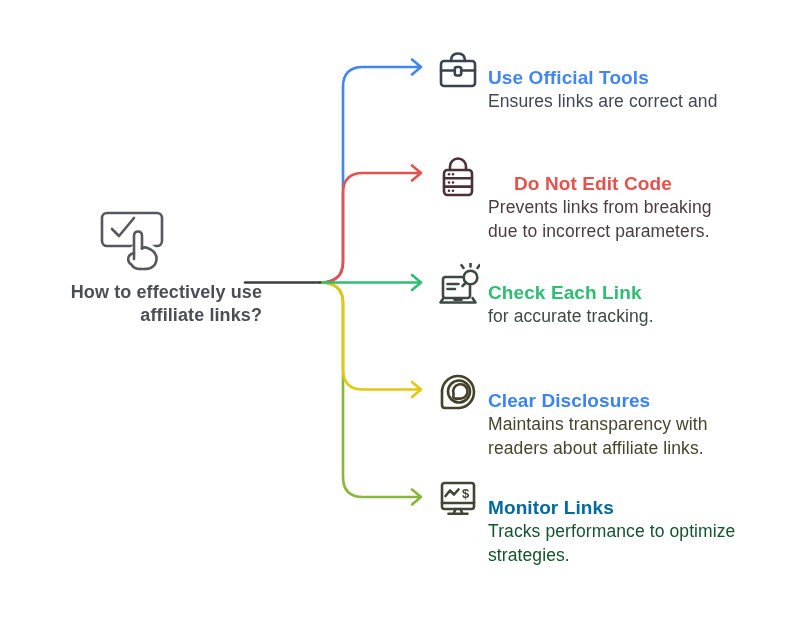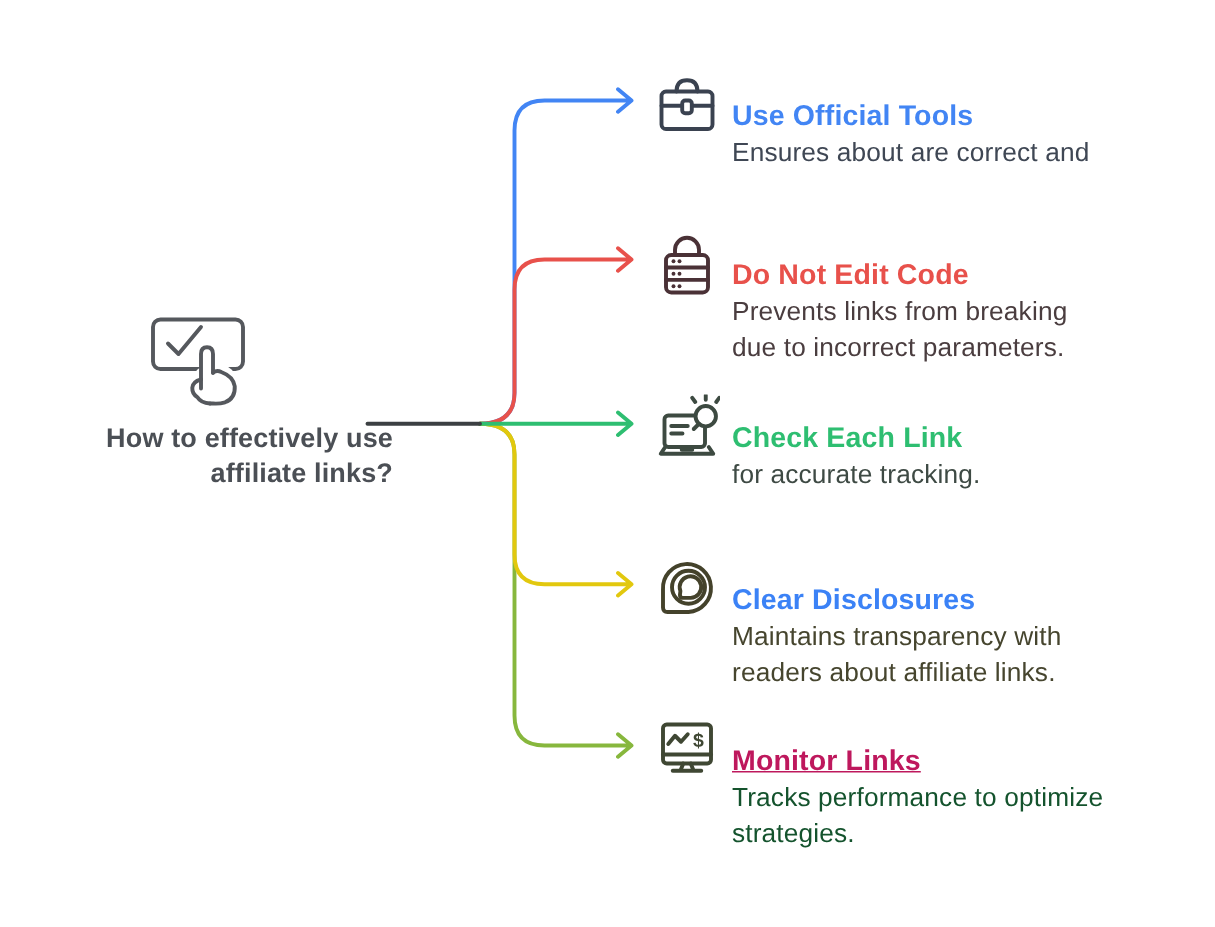--- a/index.html
+++ b/index.html
@@ -73,39 +73,39 @@
     <span class="icon" style="color: rgb(58, 66, 80);">
       <svg width="44" height="44" viewBox="0 0 44 44">
         <path class="ic" d="M15,13 q0,-7.5 7,-7.5 q7,0 7,7.5"></path>
         <rect class="ic" x="5" y="13" width="34" height="25" rx="3"></rect>
         <path class="ic" d="M5,22.5 H39"></path>
         <rect class="ic-fill" x="18.8" y="19" width="6.4" height="8.5" rx="2"></rect>
       </svg>
     </span>
     <div class="title" style="color: rgb(66, 133, 244);">Use Official Tools</div>
     <div class="desc" style="color: rgb(63, 71, 84);">
-      <div>Ensures about are correct and</div>
+      <div>Ensures links are correct and</div>
     </div>
   </div>
 
   <div class="item i2">
     <span class="icon" style="color: rgb(74, 49, 54);">
       <svg width="44" height="44" viewBox="0 0 44 44">
         <path class="ic" d="M14,16 v-3.5 a8,8 0 0 1 16,0 V16"></path>
         <rect class="ic" x="8" y="16" width="28" height="25" rx="3.5"></rect>
         <path class="ic" d="M8,24.3 H36 M8,32.6 H36"></path>
         <circle class="dot" cx="13" cy="20.2" r="1.3"></circle>
           <circle class="dot" cx="17" cy="20.2" r="1.3"></circle>
         <circle class="dot" cx="13" cy="28.5" r="1.3"></circle>
           <circle class="dot" cx="17" cy="28.5" r="1.3"></circle>
         <circle class="dot" cx="13" cy="36.8" r="1.3"></circle>
           <circle class="dot" cx="17" cy="36.8" r="1.3"></circle>
       </svg>
     </span>
-    <div class="title" style="color: rgb(232, 81, 75);">Do Not Edit Code</div>
+    <div class="title" style="color: rgb(232, 81, 75); margin-left: 26px;">Do Not Edit Code</div>
     <div class="desc" style="color: rgb(74, 61, 63);">
       <div>Prevents links from breaking</div>
       <div>due to incorrect parameters.</div>
     </div>
   </div>
 
   <div class="item i3">
     <span class="icon" style="color: rgb(61, 74, 65);">
       <svg width="44" height="44" viewBox="0 0 44 44">
         <rect class="ic" x="7" y="14" width="27" height="21" rx="2.5"></rect>
@@ -142,20 +142,20 @@
     <span class="icon" style="color: rgb(63, 71, 51);">
       <svg width="44" height="44" viewBox="0 0 44 44">
         <rect class="ic" x="6" y="5" width="32" height="26" rx="2.5"></rect>
         <path class="ic" d="M6,25 H38"></path>
         <path class="ic" d="M9.5,18 L14,12.5 L18,16.5 L22.5,11.5"></path>
         <text class="dollar" x="26" y="20">$</text>
         <path class="ic" d="M19.5,31 l-1.5,3.8 M24.5,31 l1.5,3.8"></path>
         <path class="ic" d="M12.5,35.8 H31.5"></path>
       </svg>
     </span>
-    <div class="title" style="color: #be185d; text-decoration: underline;">Monitor Links</div>
+    <div class="title" style="color: #0369a1;">Monitor Links</div>
     <div class="desc" style="color: #14532d;">
       <div>Tracks performance to optimize</div>
       <div>strategies.</div>
     </div>
   </div>
 
 </div>
 
 </body></html>

